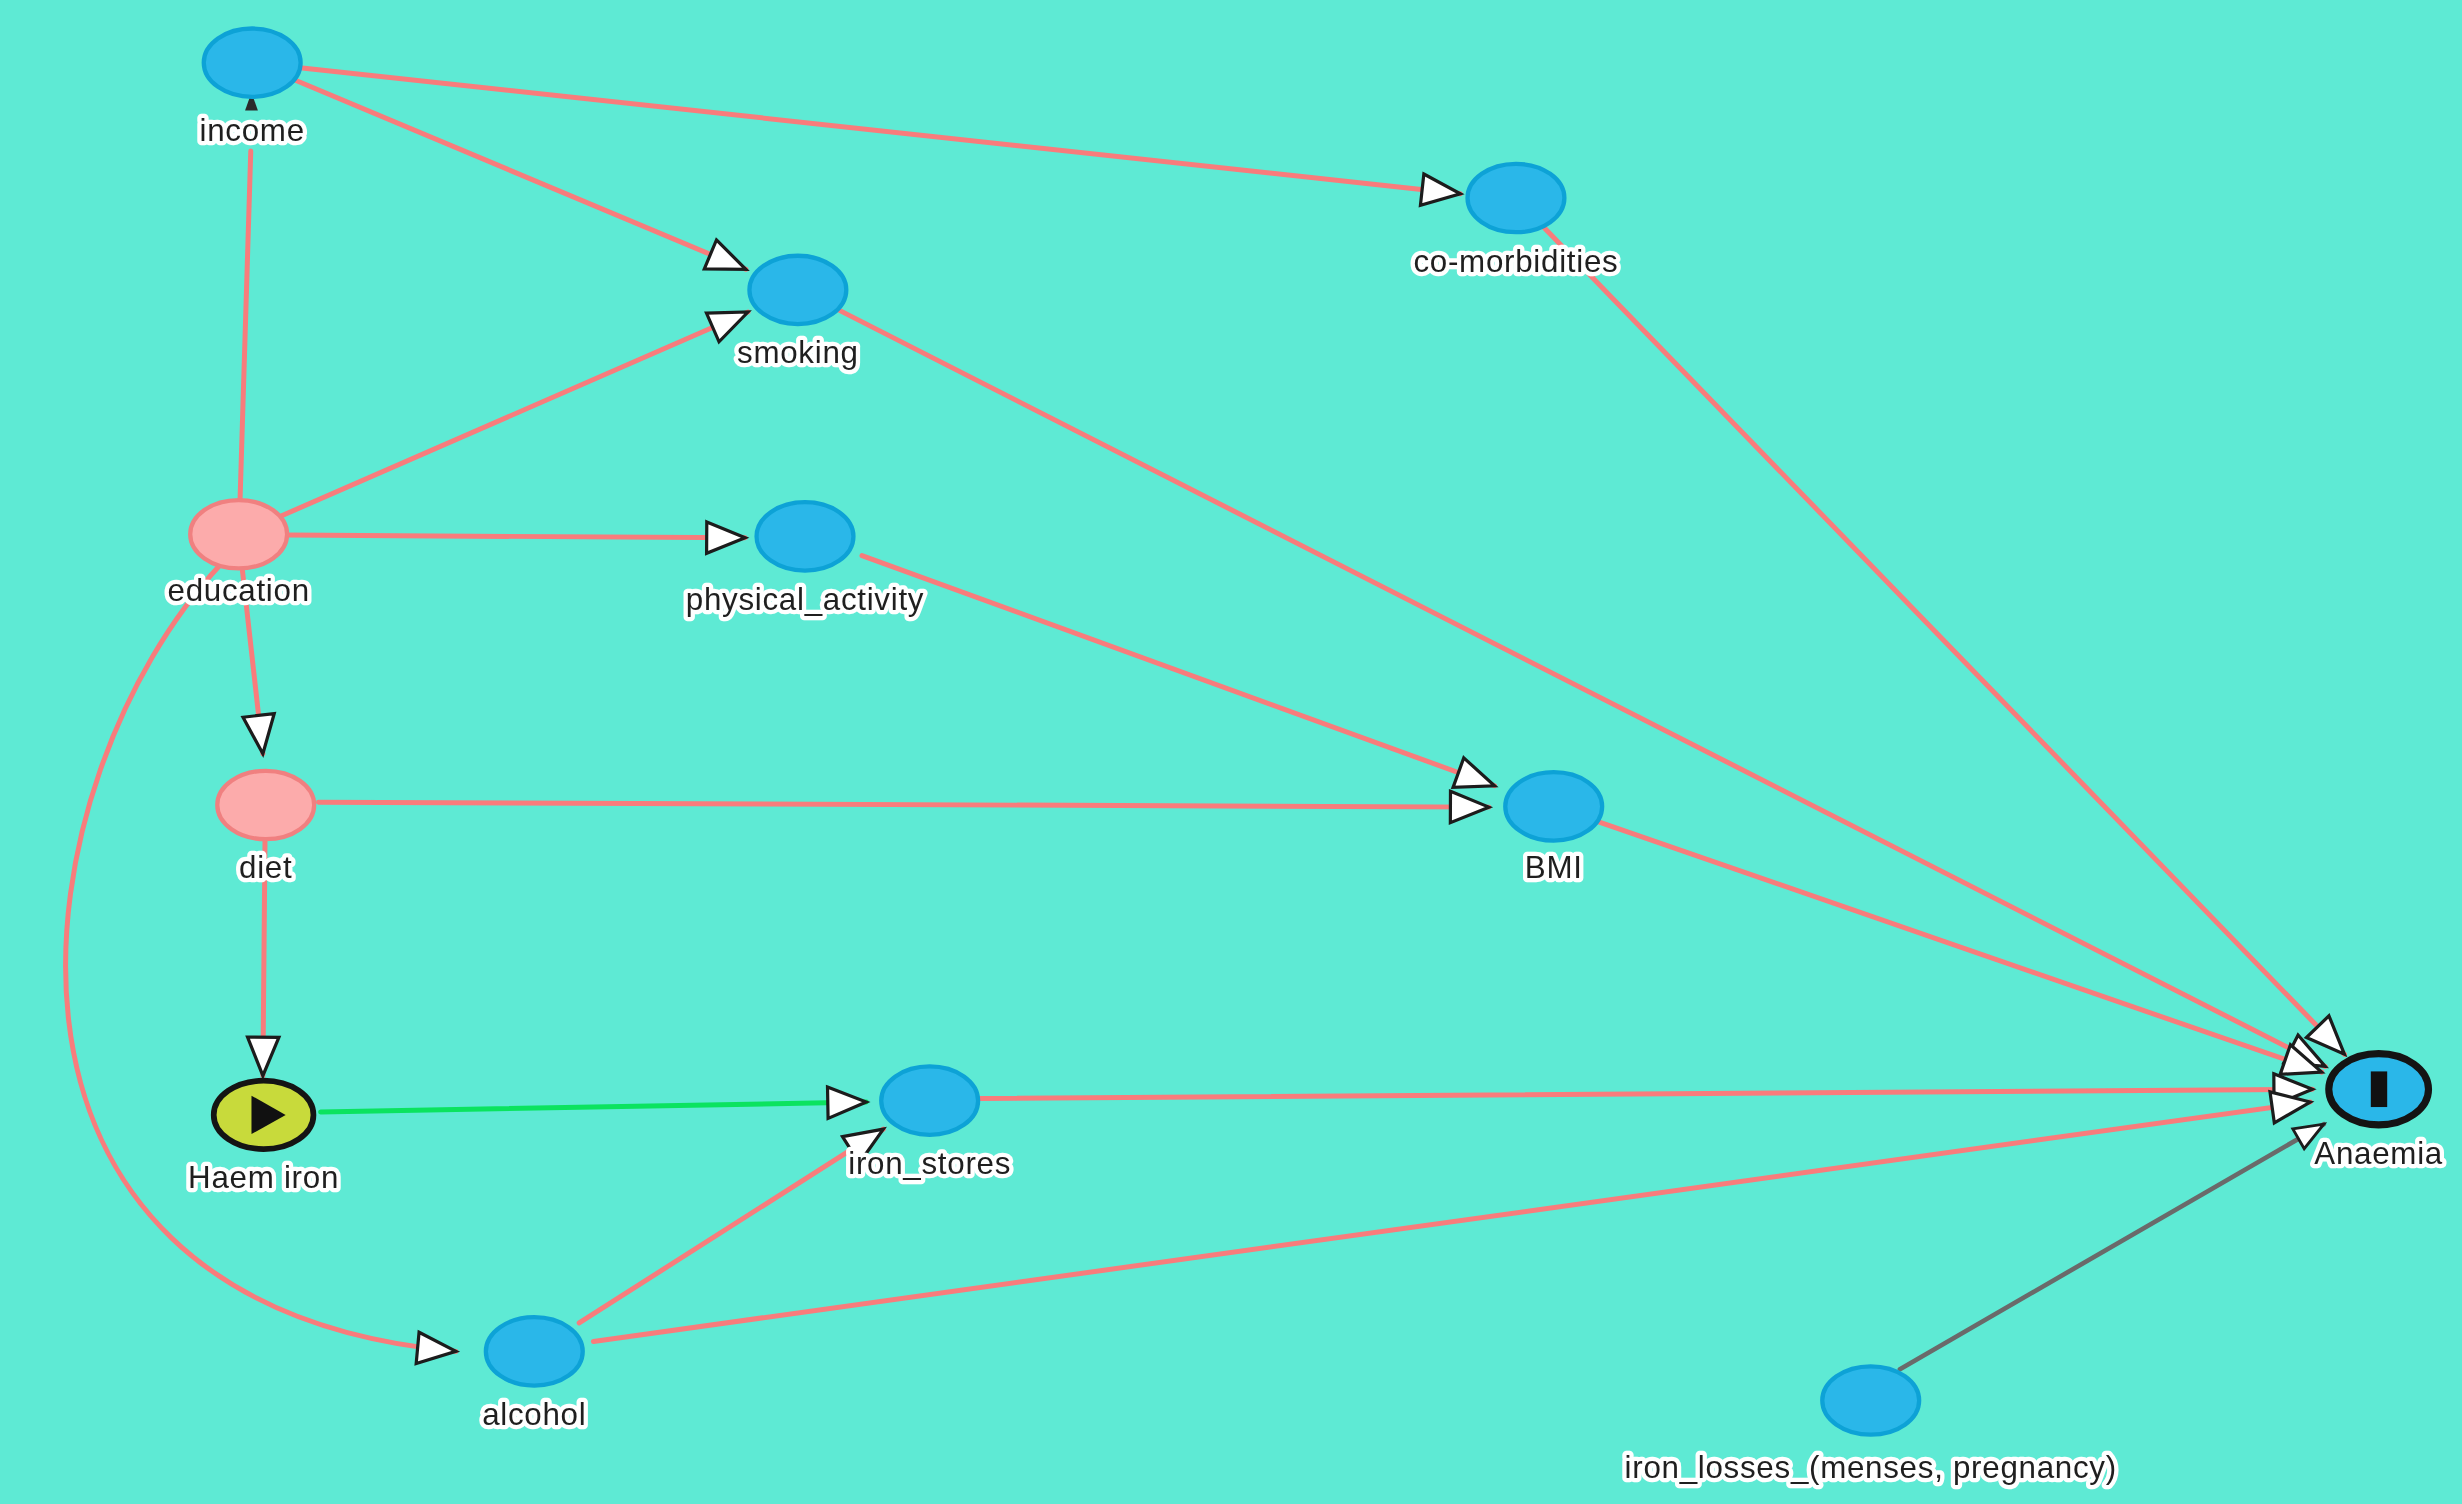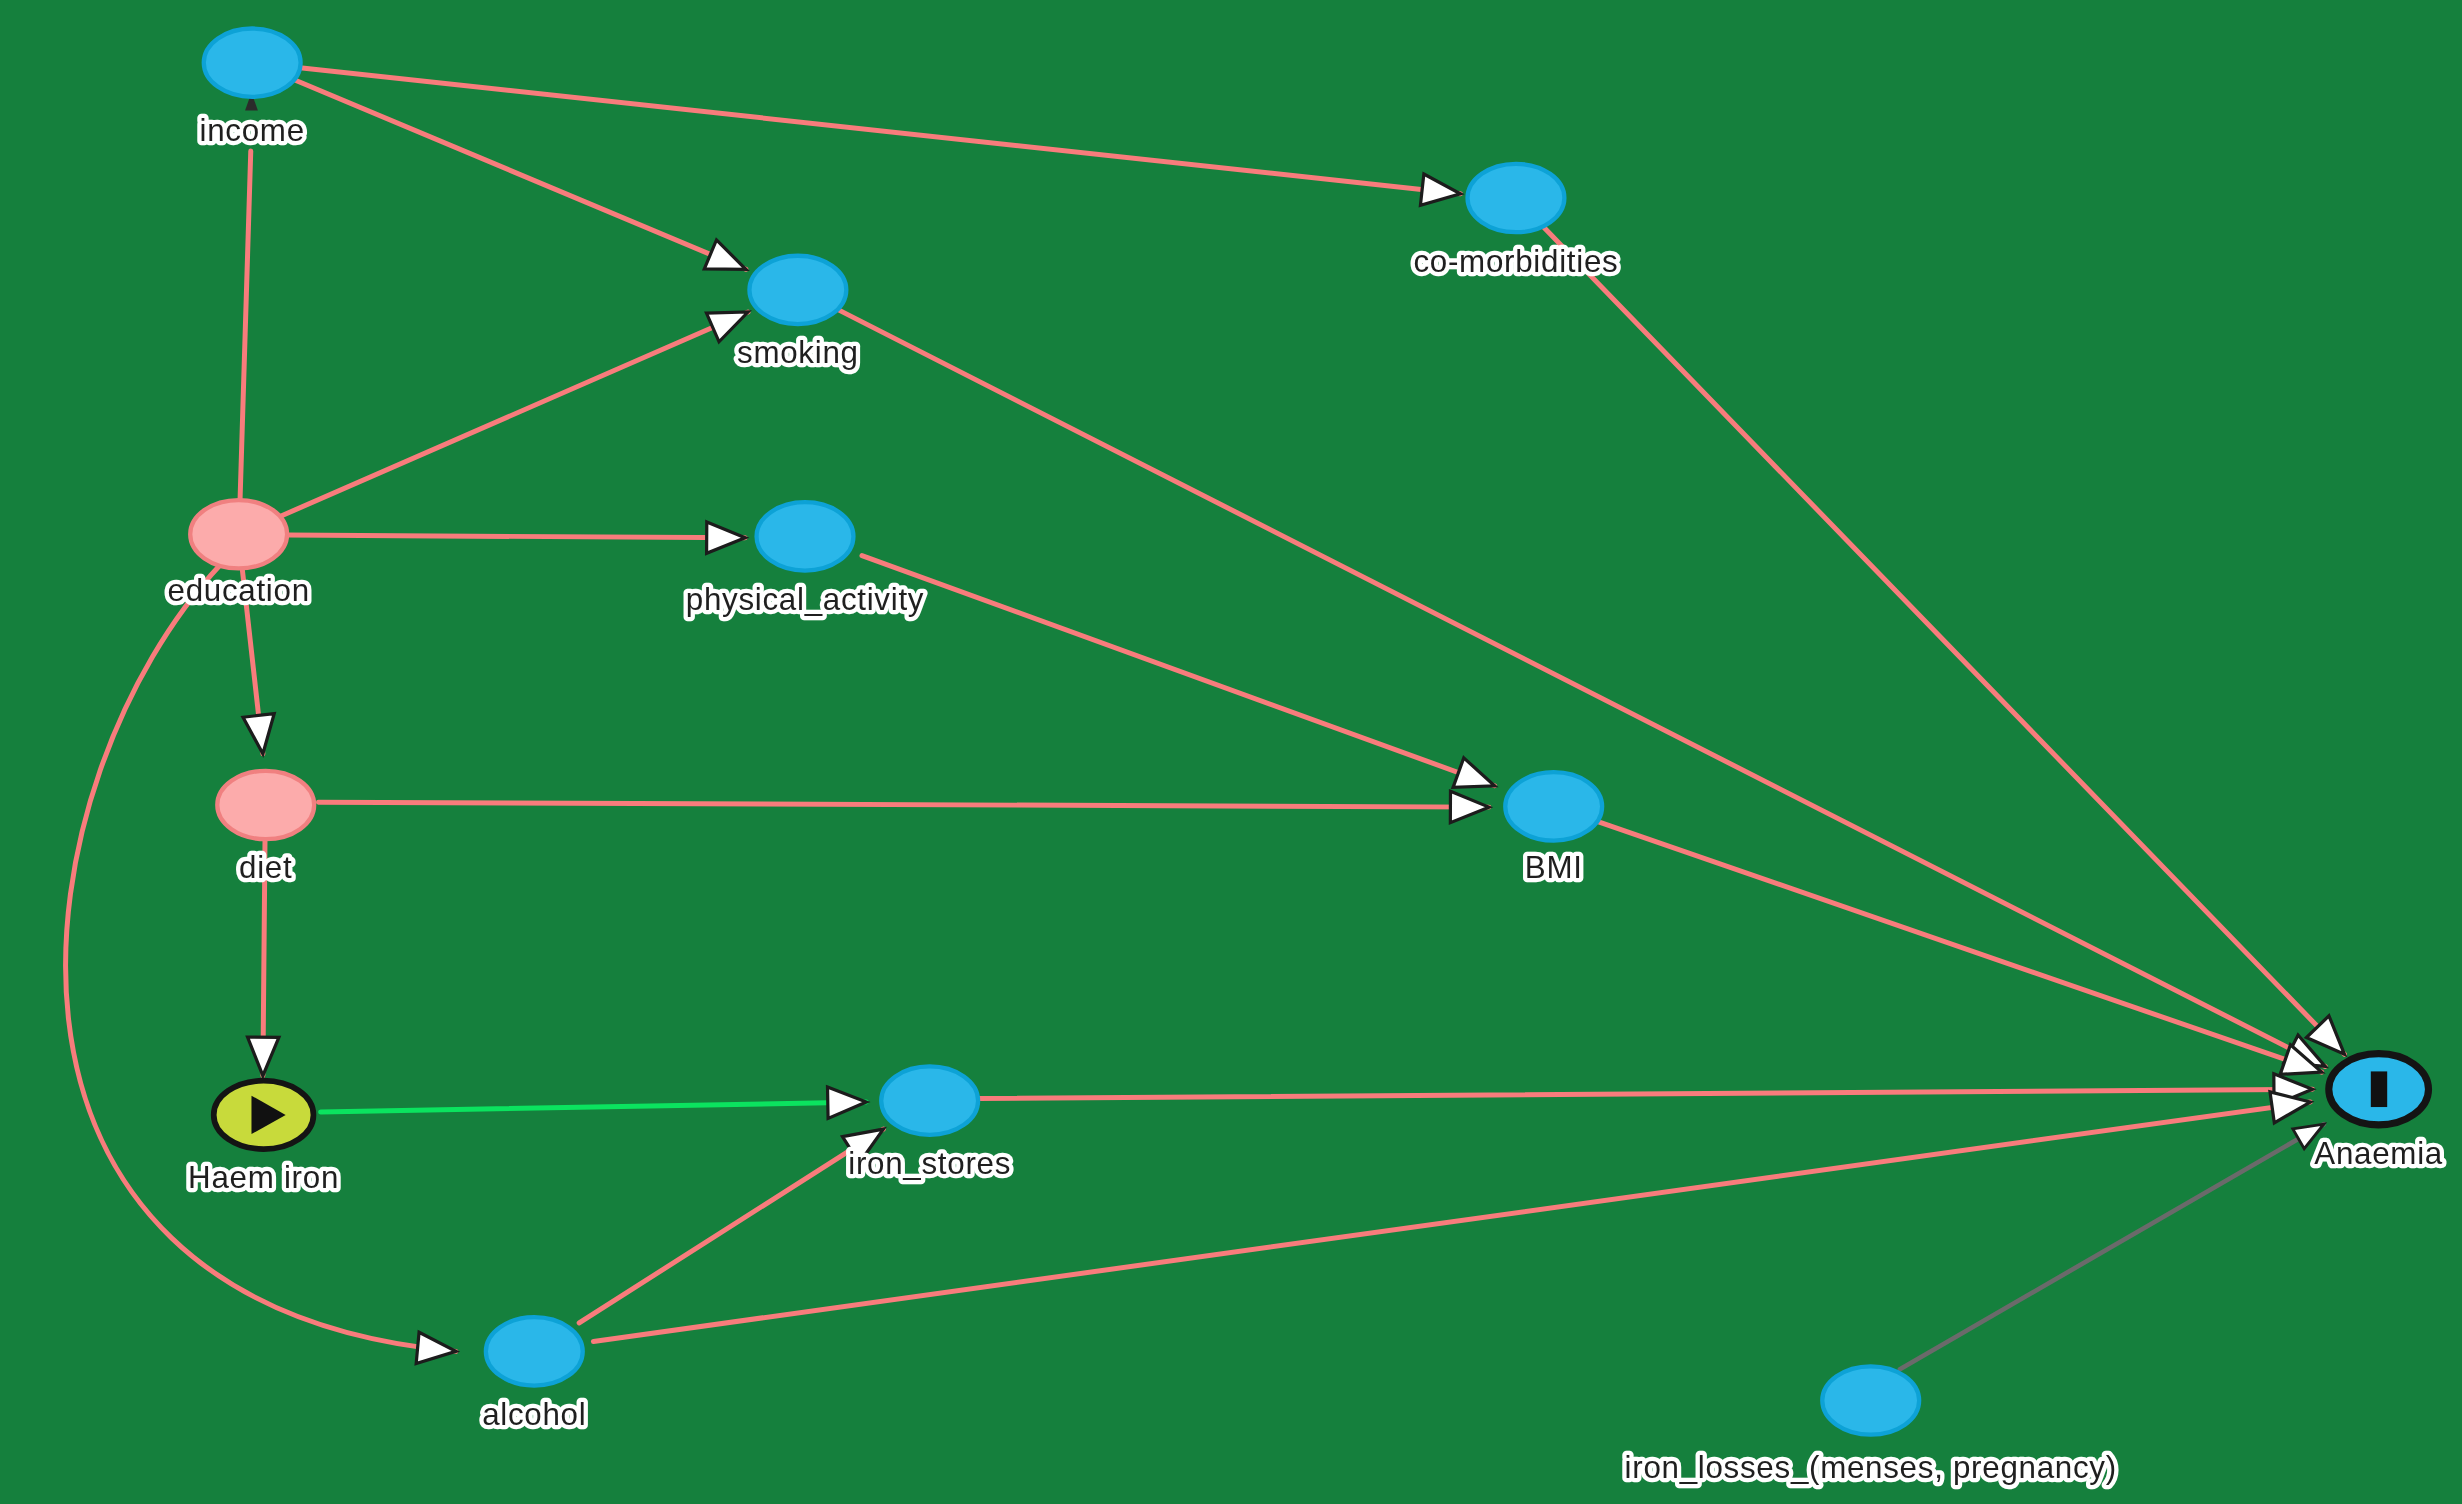--- a/index.html
+++ b/index.html
@@ -5,21 +5,21 @@
   html, body {
     margin: 0;
     padding: 0;
     background: #ffffff;
   }
   .stage {
     width: 100%;
     max-width: 2462px;
     aspect-ratio: 3456 / 2112;
     margin: 0 auto;
-    background: #15803d;
+    background: #5eead4;
   }
   svg {
     display: block;
     width: 100%;
     height: 100%;
   }
   .nlabel {
     font-family: "Liberation Sans", "DejaVu Sans", sans-serif;
     font-size: 44px;
     fill: #1f1f1f;

